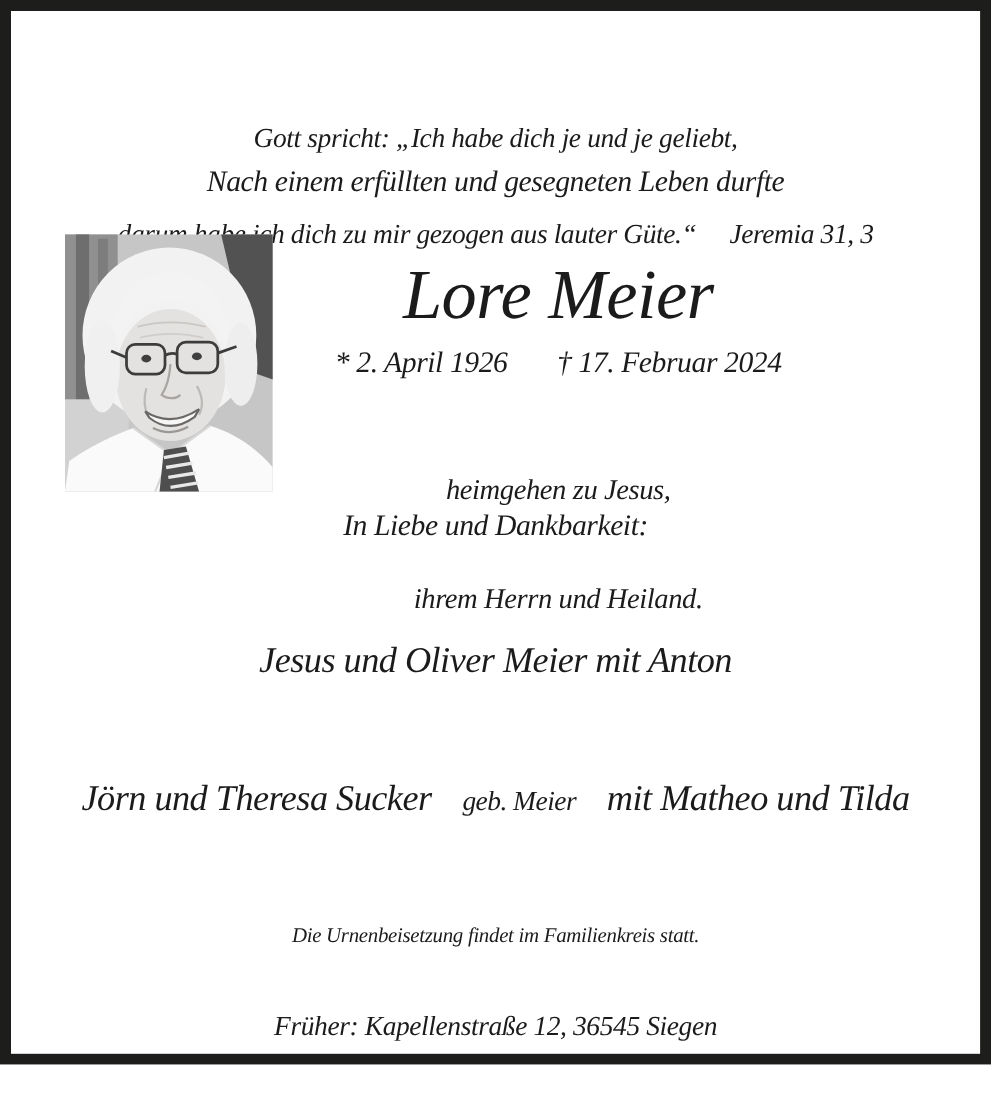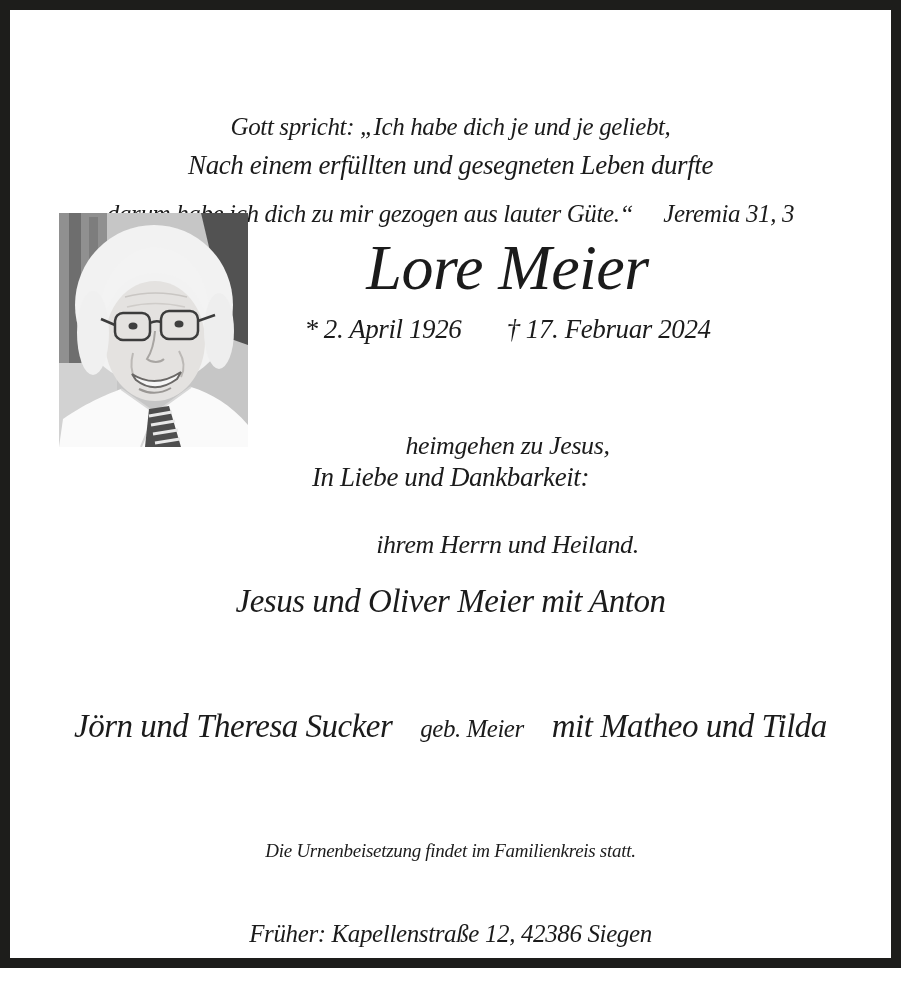--- a/index.html
+++ b/index.html
@@ -122,17 +122,17 @@
   </div>
   <div class="line mourners-list">
     <div class="m-line">Jesus und Oliver Meier mit Anton</div>
     <div class="m-line"><span>Jörn und Theresa Sucker</span><span class="m-small">geb. Meier</span><span>mit Matheo und Tilda</span></div>
     
   </div>
 
   <div class="line funeral-note">Die Urnenbeisetzung findet im Familienkreis statt.</div>
 
   <div class="line addresses">
-    <div>Früher: Kapellenstraße 12, 42386 Siegen</div>
+    <div>Früher: Kapellenstraße 12, 36545 Siegen</div>
     
     
   </div>
 </div>
 
 </body></html>

